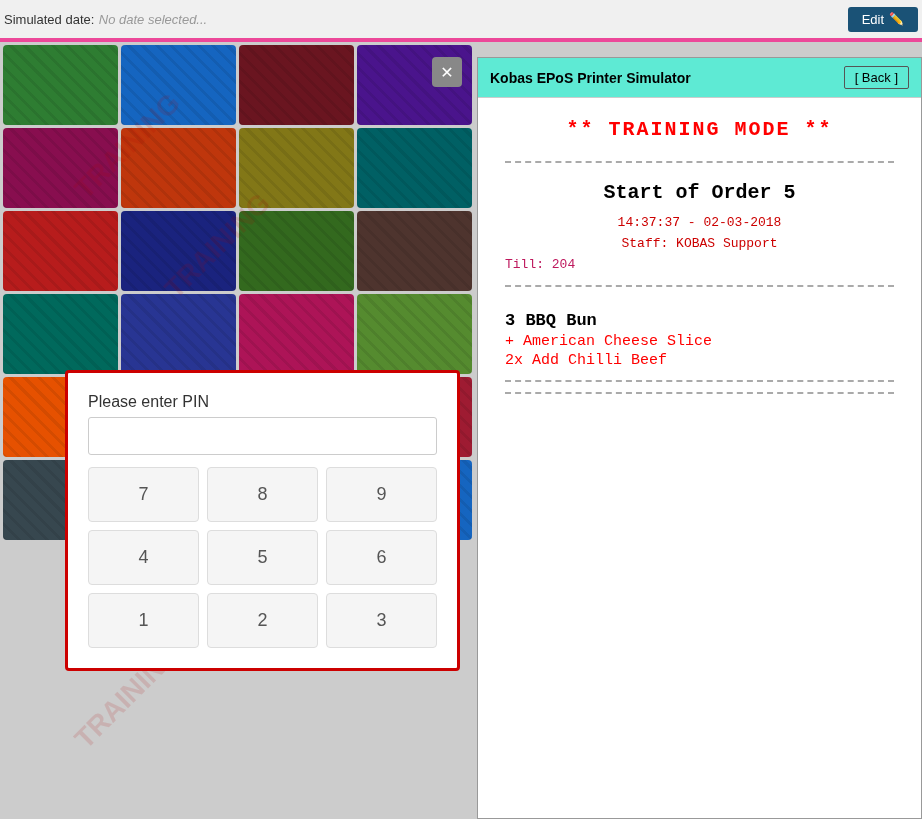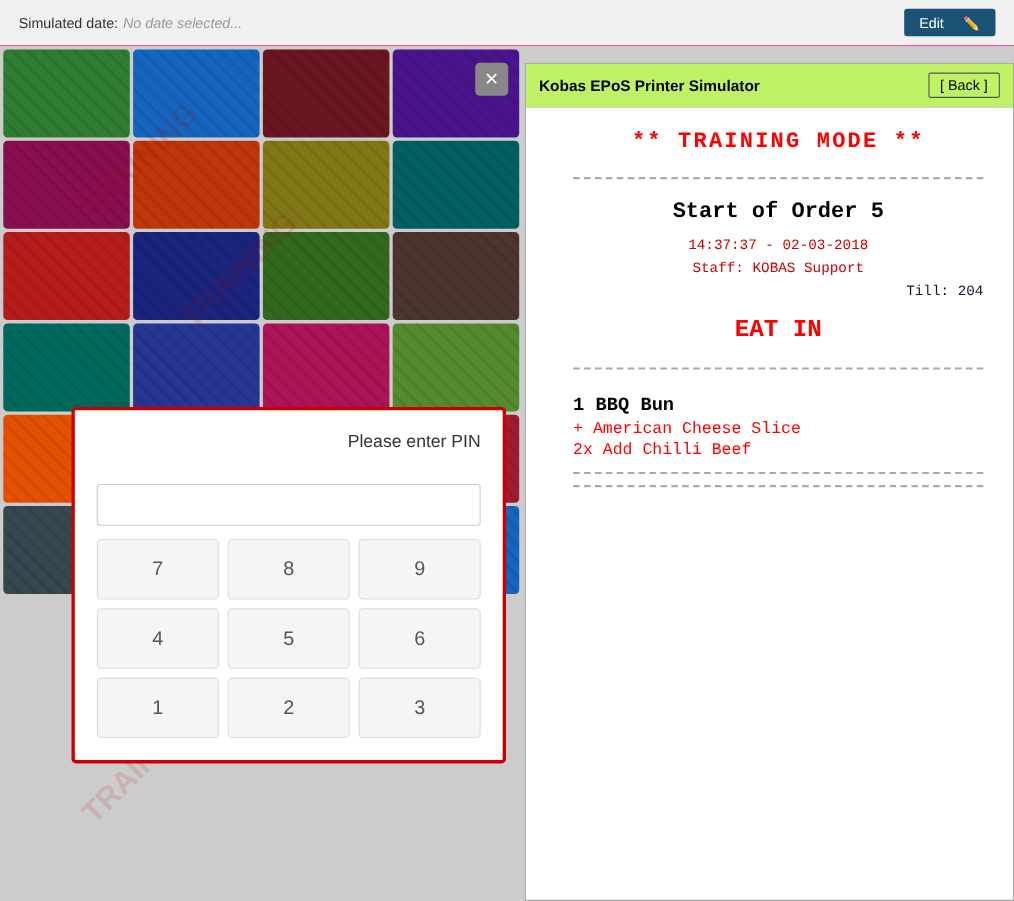--- a/index.html
+++ b/index.html
@@ -8,22 +8,22 @@
       background: #ccc;
       width: 922px;
       height: 819px;
       overflow: hidden;
       position: relative;
     }
 
     
     .top-bar {
       background: #f0f0f0;
-      border-bottom: 1px solid #ec4899;
-      padding: 6px 17px;
+      border-bottom: 4px solid #ec4899;
+      padding: 6px 4px;
       display: flex;
       align-items: center;
       justify-content: space-between;
       height: 42px;
     }
     .simulated-date-label {
       font-size: 13px;
       color: #333;
     }
     .simulated-date-value {
@@ -34,21 +34,21 @@
     .edit-button {
       background: #1a5276;
       color: white;
       border: none;
       padding: 5px 14px;
       font-size: 13px;
       cursor: pointer;
       border-radius: 3px;
       display: flex;
       align-items: center;
-      gap: 18px;
+      gap: 5px;
     }
     .edit-button .pencil-icon {
       font-size: 12px;
     }
 
     
     .tile-background {
       position: absolute;
       top: 42px;
       left: 0;
@@ -92,24 +92,24 @@
       top: 370px;
       left: 65px;
       width: 395px;
       background: white;
       border: 3px solid #cc0000;
       border-radius: 4px;
       padding: 20px;
       z-index: 10;
     }
     .pin-modal-title {
-      text-align: right;
+      text-align: left;
       font-size: 16px;
       color: #333;
-      margin-bottom: 29px;
+      margin-bottom: 6px;
     }
     .training-banner {
       background: #222;
       color: white;
       padding: 12px 15px;
       border-radius: 4px;
       text-align: center;
       font-size: 13px;
       margin-bottom: 15px;
       display: flex;
@@ -168,21 +168,21 @@
       top: 57px;
       left: 477px;
       right: 0;
       bottom: 0;
       background: white;
       border: 1px solid #999;
       overflow-y: auto;
       z-index: 5;
     }
     .printer-header {
-      background: #bef264;
+      background: #5eead4;
       padding: 8px 12px;
       display: flex;
       justify-content: space-between;
       align-items: center;
       border-bottom: 1px solid #ccc;
     }
     .printer-title {
       font-size: 14px;
       font-weight: bold;
       color: #000;
@@ -192,21 +192,20 @@
       border: 1px solid #555;
       padding: 3px 10px;
       font-size: 13px;
       cursor: pointer;
       color: #000;
       border-radius: 2px;
     }
     .printer-content {
       padding: 10px 27px;
       font-family: 'Courier New', Courier, monospace;
-      margin-left: 16px;
     }
     .training-mode-text {
       color: red;
       font-size: 20px;
       font-weight: bold;
       text-align: center;
       padding: 10px 0;
       letter-spacing: 2px;
     }
     .dashed-line {
@@ -230,22 +229,22 @@
       font-family: 'Courier New', Courier, monospace;
     }
     .order-staff {
       text-align: center;
       color: #cc0000;
       font-size: 13px;
       padding: 3px 0;
       font-family: 'Courier New', Courier, monospace;
     }
     .order-till {
-      text-align: right;
-      color: #0f172a;
+      text-align: left;
+      color: #be185d;
       font-size: 13px;
       padding: 3px 0;
       font-family: 'Courier New', Courier, monospace;
     }
     .eat-in-text {
       text-align: center;
       color: red;
       font-size: 22px;
       font-weight: bold;
       padding: 12px 0;
@@ -348,24 +347,23 @@
     <span class="printer-title">Kobas EPoS Printer Simulator</span>
     <button class="back-button">[ Back ]</button>
   </div>
   <div class="printer-content">
     <div class="training-mode-text">**  TRAINING MODE  **</div>
     <hr class="dashed-line">
     <div class="order-title">Start of Order 5</div>
     <div class="order-time">14:37:37 - 02-03-2018</div>
     <div class="order-staff">Staff: KOBAS Support</div>
     <div class="order-till">Till: 204</div>
-    <div class="eat-in-text">EAT IN</div>
     <hr class="dashed-line">
     <div style="height:12px;"></div>
-    <div class="item-main">1  BBQ Bun</div>
+    <div class="item-main">3  BBQ Bun</div>
     <div class="item-addon">+ American Cheese Slice</div>
     <div class="item-addon">2x Add Chilli Beef</div>
     <hr class="dashed-line">
     <hr class="dashed-line">
   </div>
 </div>
 
 <div class="pin-modal">
   <div class="pin-modal-title">Please enter PIN</div>
   <input class="pin-input" type="password" placeholder="" style="">

